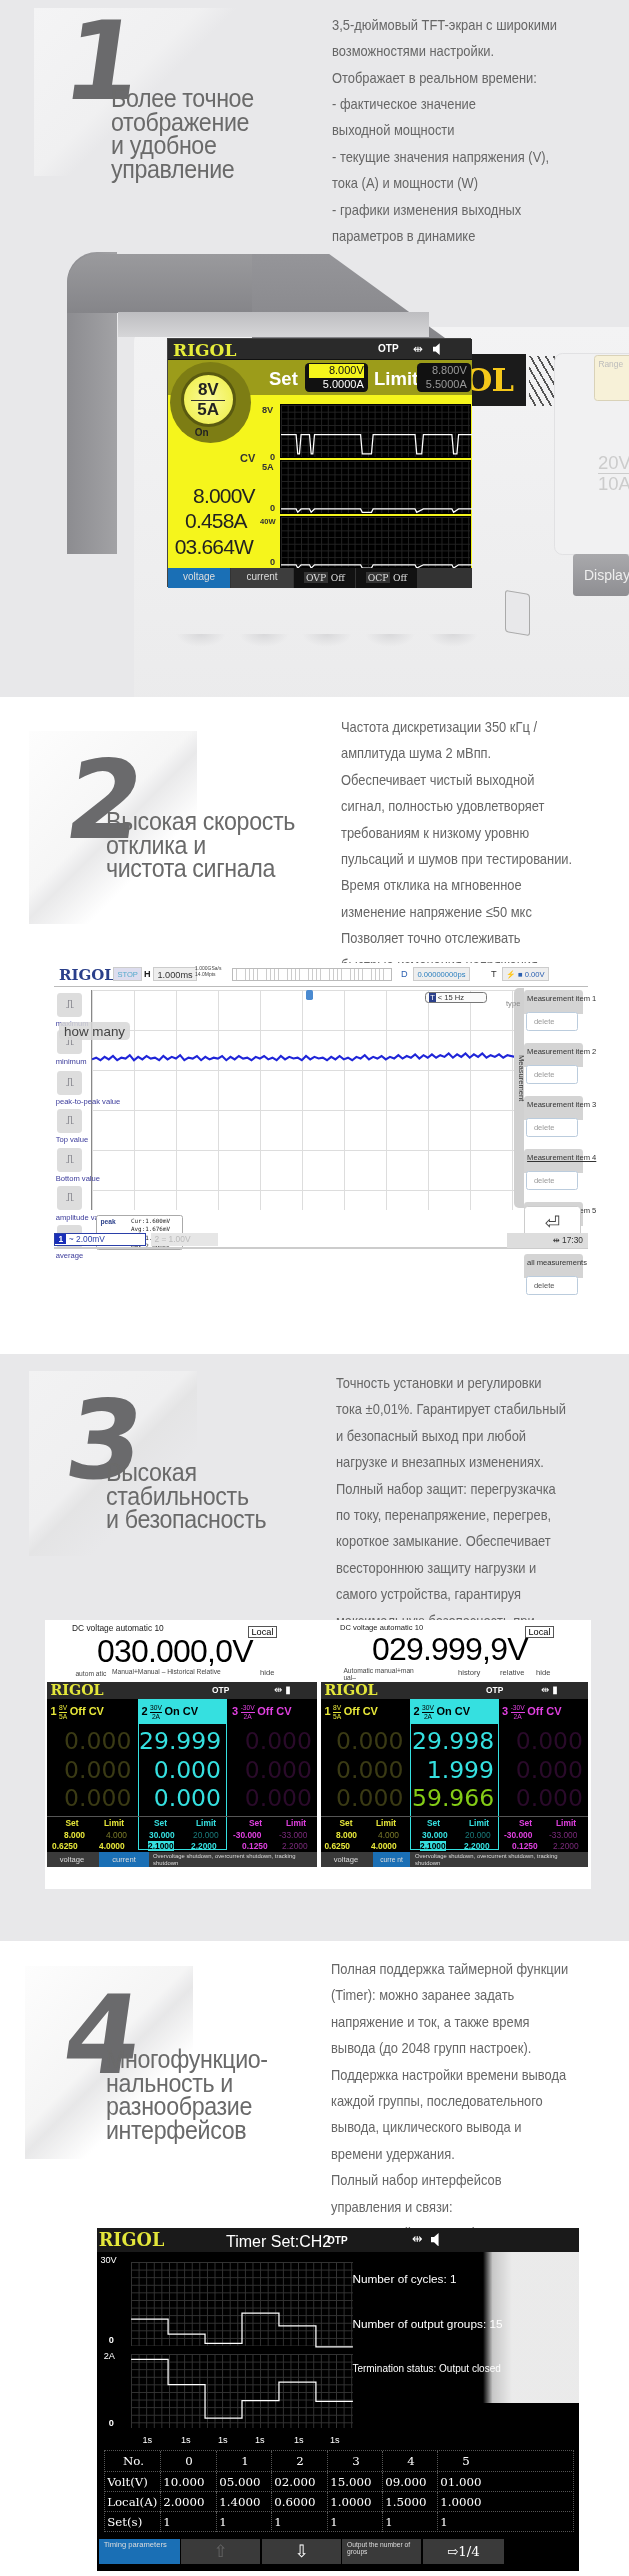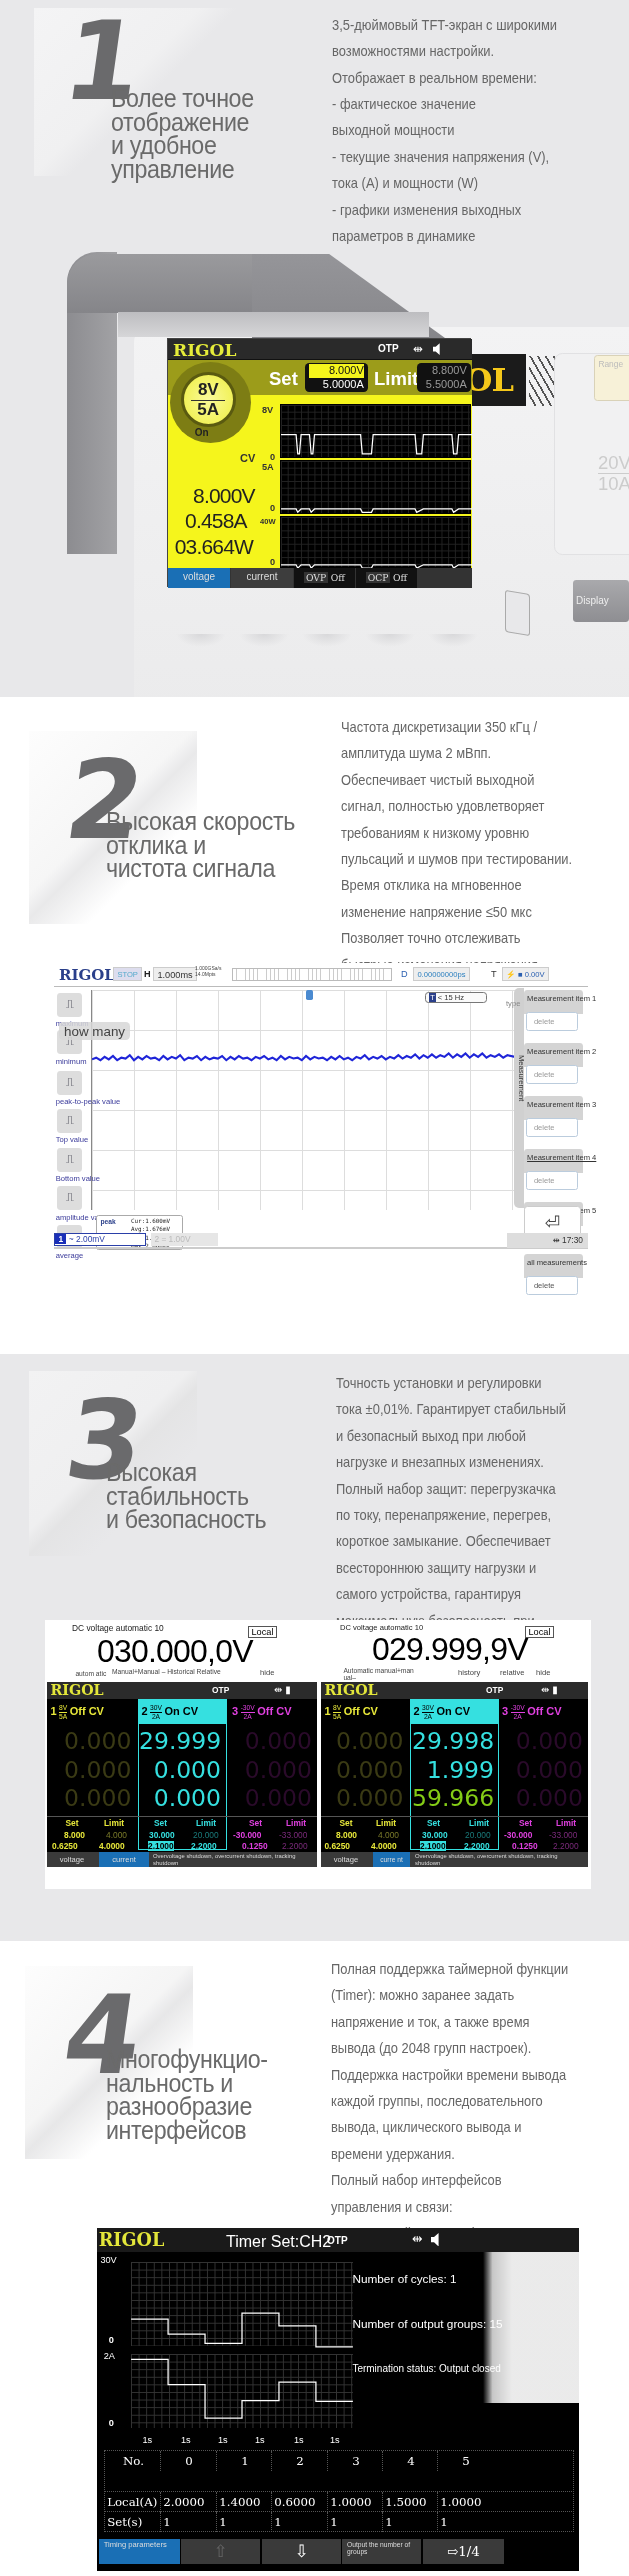--- a/index.html
+++ b/index.html
@@ -110,21 +110,21 @@
   <div class="banner-stripes"></div>
   <div class="dp">DP8</div>
   <div class="progr">Progra</div>
 
   <div class="abs" style="left:554px;top:353px;width:84px;height:202px;background:#f1f1f2;border:0.8px solid #e1e1e3;border-radius:8.4px"></div>
   <div class="abs" style="left:594px;top:355px;width:42px;height:46px;background:#f7f1d8;border:0.8px solid #d9d2b8;border-radius:3.4px;font-size:8.4px;color:#bbb;padding:3.4px"><span>Range</span></div>
   <div class="abs" style="left:598px;top:453px;font-size:18.5px;color:#ccc;line-height:20px">
       <div style="border-bottom:0.8px solid #ccc">20V</div>
       <div>10A</div>
     </div>
-  <div class="abs" style="left:573px;top:580px;width:56px;height:42px;background:linear-gradient(180deg,#a9a9ac,#8e8e92);border-radius:3.4px;color:#eee;font-size:10px;line-height:42px;padding-left:3px"><span>Display</span></div>
+  <div class="abs" style="left:573px;top:554px;width:56px;height:42px;background:linear-gradient(180deg,#a9a9ac,#8e8e92);border-radius:3.4px;color:#eee;font-size:14px;line-height:42px;padding-left:11px"><span>Display</span></div>
   <div class="abs" style="left:505px;top:592px;width:25px;height:42px;border:0.8px solid #aaa;border-radius:3.4px;background:#e8e8ea;transform:skewY(10deg)"></div>
 
   <div class="abs" style="left:176px;top:634px;width:50px;height:13.4px;background:radial-gradient(ellipse at top,#d8d8da,transparent 70%)"></div>
   <div class="abs" style="left:239px;top:634px;width:50px;height:13.4px;background:radial-gradient(ellipse at top,#d8d8da,transparent 70%)"></div>
   <div class="abs" style="left:302px;top:634px;width:50px;height:13.4px;background:radial-gradient(ellipse at top,#d8d8da,transparent 70%)"></div>
   <div class="abs" style="left:365px;top:634px;width:50px;height:13.4px;background:radial-gradient(ellipse at top,#d8d8da,transparent 70%)"></div>
   <div class="abs" style="left:428px;top:634px;width:50px;height:13.4px;background:radial-gradient(ellipse at top,#d8d8da,transparent 70%)"></div>
 
   <div class="screen1">
     <div class="s1-top">
@@ -500,20 +500,29 @@
   <div class="abs" style="left:6.7px;top:222px;width:470px;height:82px;border:0.8px dotted #555">
     <div class="t-row" style="left:0;top:0">
       <span class="t-cell" style="left:0;width:55px;text-align:center;border-left:none">No.</span>
       <span class="t-cell" style="left:55px;width:55px;text-align:center">0</span>
       <span class="t-cell" style="left:111px;width:55px;text-align:center">1</span>
       <span class="t-cell" style="left:166px;width:55px;text-align:center">2</span>
       <span class="t-cell" style="left:222px;width:55px;text-align:center">3</span>
       <span class="t-cell" style="left:277px;width:55px;text-align:center">4</span>
       <span class="t-cell" style="left:332px;width:55px;text-align:center">5</span>
     </div>
+    <div class="t-row" style="left:0;top:20px;border-top:0.8px dotted #555">
+      <span class="t-cell" style="left:0;border-left:none">Volt(V)</span>
+      <span class="t-cell" style="left:55px">10.000</span>
+      <span class="t-cell" style="left:111px">05.000</span>
+      <span class="t-cell" style="left:166px">02.000</span>
+      <span class="t-cell" style="left:222px">15.000</span>
+      <span class="t-cell" style="left:277px">09.000</span>
+      <span class="t-cell" style="left:332px">01.000</span>
+    </div>
     <div class="t-row" style="left:0;top:40px;border-top:0.8px dotted #555">
       <span class="t-cell" style="left:0;border-left:none">Local(A)</span>
       <span class="t-cell" style="left:55px">2.0000</span>
       <span class="t-cell" style="left:111px">1.4000</span>
       <span class="t-cell" style="left:166px">0.6000</span>
       <span class="t-cell" style="left:222px">1.0000</span>
       <span class="t-cell" style="left:277px">1.5000</span>
       <span class="t-cell" style="left:332px">1.0000</span>
     </div>
     <div class="t-row" style="left:0;top:60px;border-top:0.8px dotted #555">

